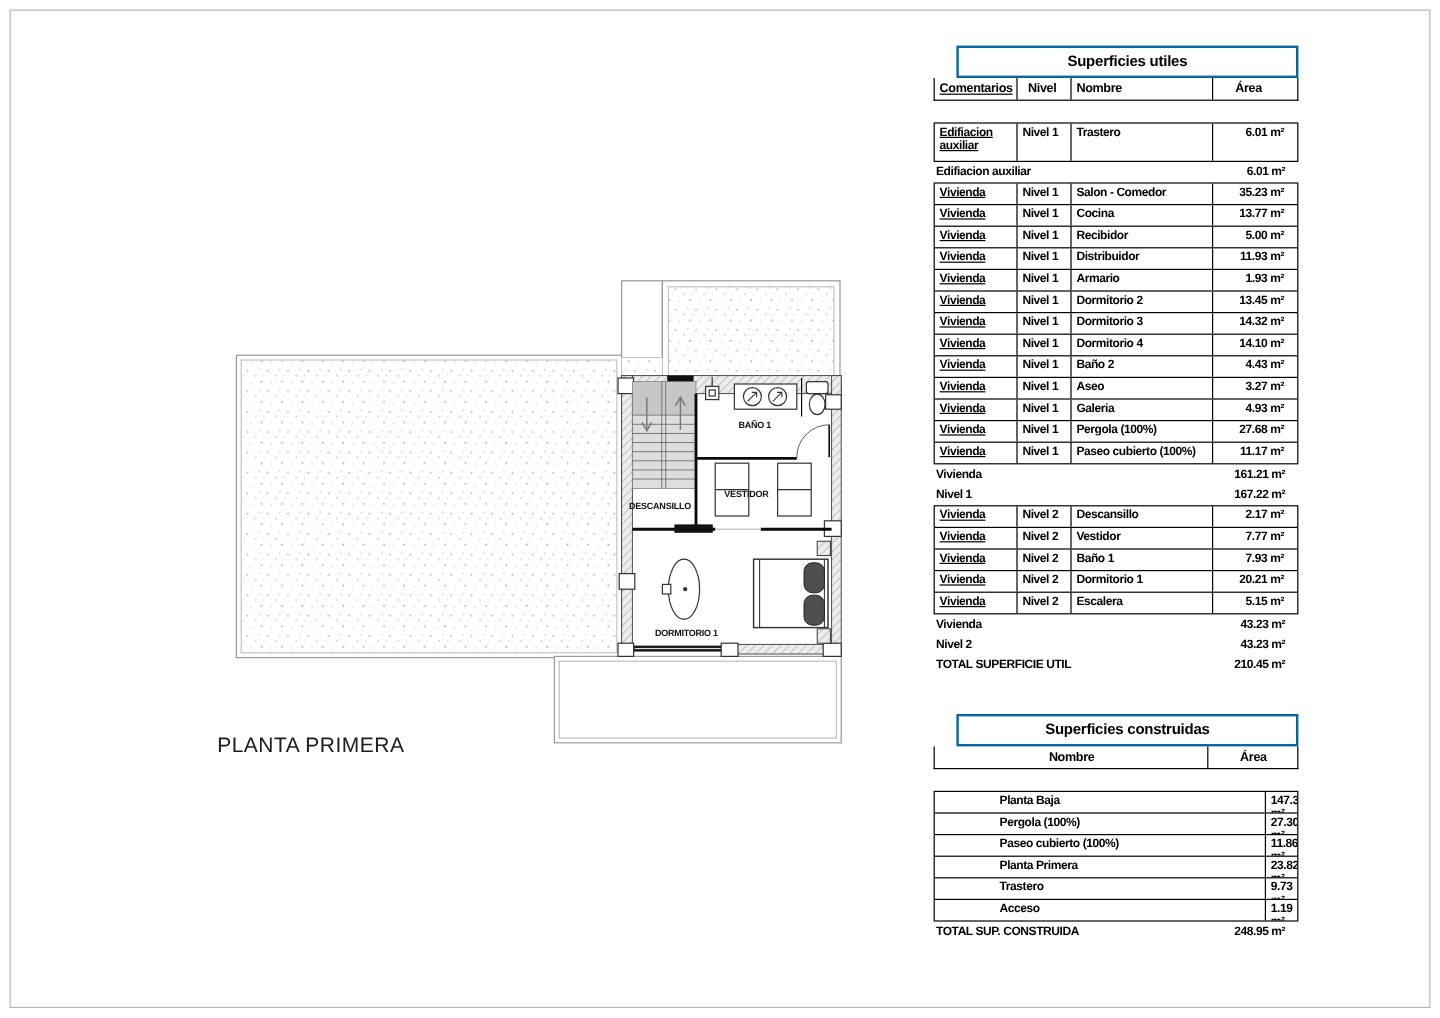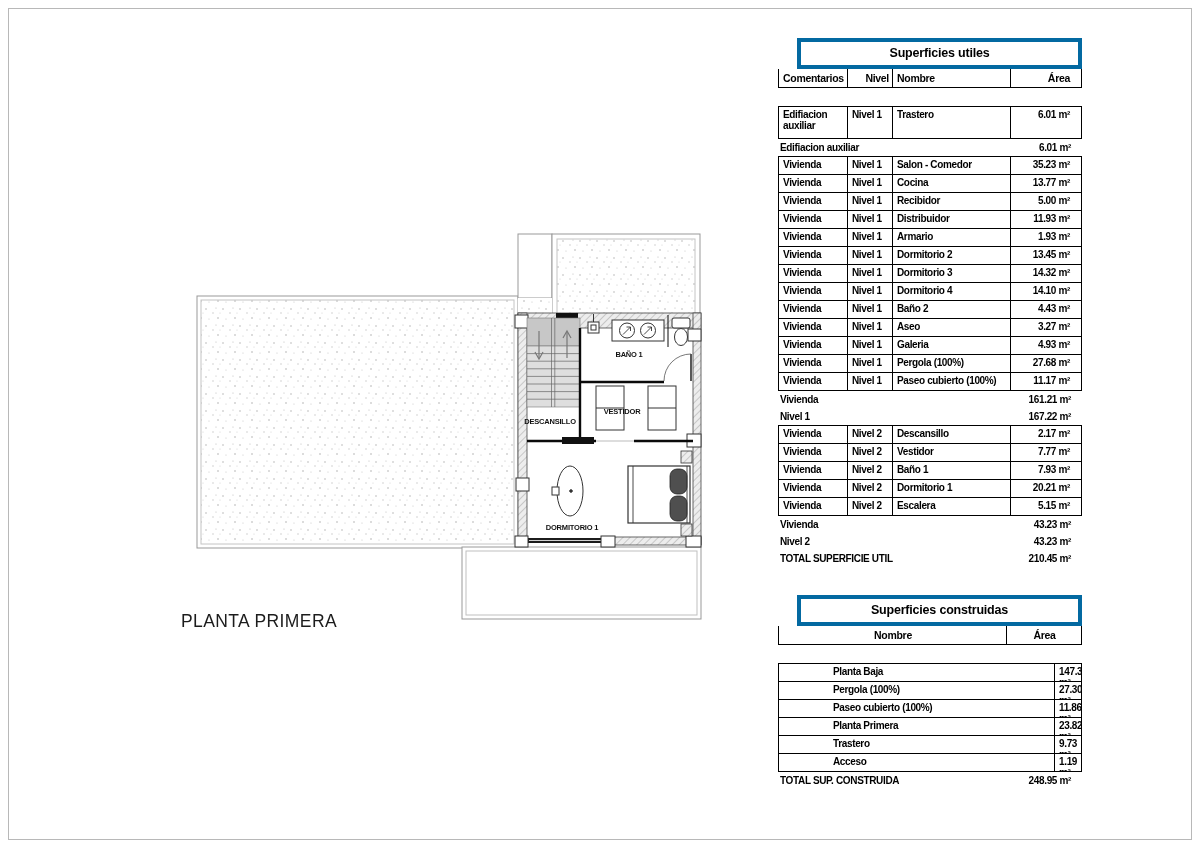--- a/index.html
+++ b/index.html
@@ -15,38 +15,38 @@
   #lbl-bano{left:606px;top:350px;width:46px;}
   #lbl-vestidor{left:594px;top:407px;width:56px;}
   #lbl-dormitorio{left:536px;top:523px;width:72px;}
   .plan-title{position:absolute;left:181px;top:611px;font-size:17.5px;color:#1c1c1c;
               letter-spacing:0.4px;}
 
   
   .tbl{position:absolute;width:304px;}
   #tbl-utiles{left:778px;top:38px;}
   #tbl-cons{left:778px;top:595px;}
-  .tbl-title{border:4px solid #0369a1;height:23px;line-height:23px;text-align:center;
+  .tbl-title{border:2px solid #0369a1;height:23px;line-height:23px;text-align:center;
              font-weight:bold;font-size:12.5px;letter-spacing:-0.2px;margin-left:19px;}
   .tbl-head{display:flex;border:1px solid #000;border-top:none;height:18px;
             font-weight:bold;font-size:10.5px;letter-spacing:-0.3px;}
   .tbl-head .hc{box-sizing:border-box;padding-top:3px;}
   .gap{height:18px;}
   .group{border:1px solid #000;}
   .trow{display:flex;height:17px;border-bottom:1px solid #000;
         font-size:10px;font-weight:bold;letter-spacing:-0.35px;}
   .trow:last-child{border-bottom:none;}
   .trow.tall{height:31px;}
   .cell{box-sizing:border-box;padding:2px 3px 0 4px;overflow:hidden;}
   .bdr{border-right:1px solid #000;}
-  .c1{width:69px;}
+  .c1{width:69px;text-decoration:underline;}
   .c2{width:45px;}
   .c3{width:118px;}
   .c4{flex:1;text-align:right;padding-right:11px;}
-  .hc.c2,.hc.c4{text-align:right;padding-left:0;}
+  .hc.c2,.hc.c4{text-align:center;padding-left:0;}
   .sumrow{display:flex;height:17px;align-items:center;
           font-size:10px;font-weight:bold;letter-spacing:-0.35px;}
   .sumrow .slabel{flex:1;padding-left:2px;}
   .sumrow .svalue{width:72px;text-align:right;padding-right:11px;}
   
   .n2{width:228px;}
   .a2{flex:1;}
   .hc.n2,.hc.a2{text-align:center;}
   .trow .n2{padding-left:6px;margin-left:48px;}
   .trow .a2{text-align:center;padding-right:11px;}

